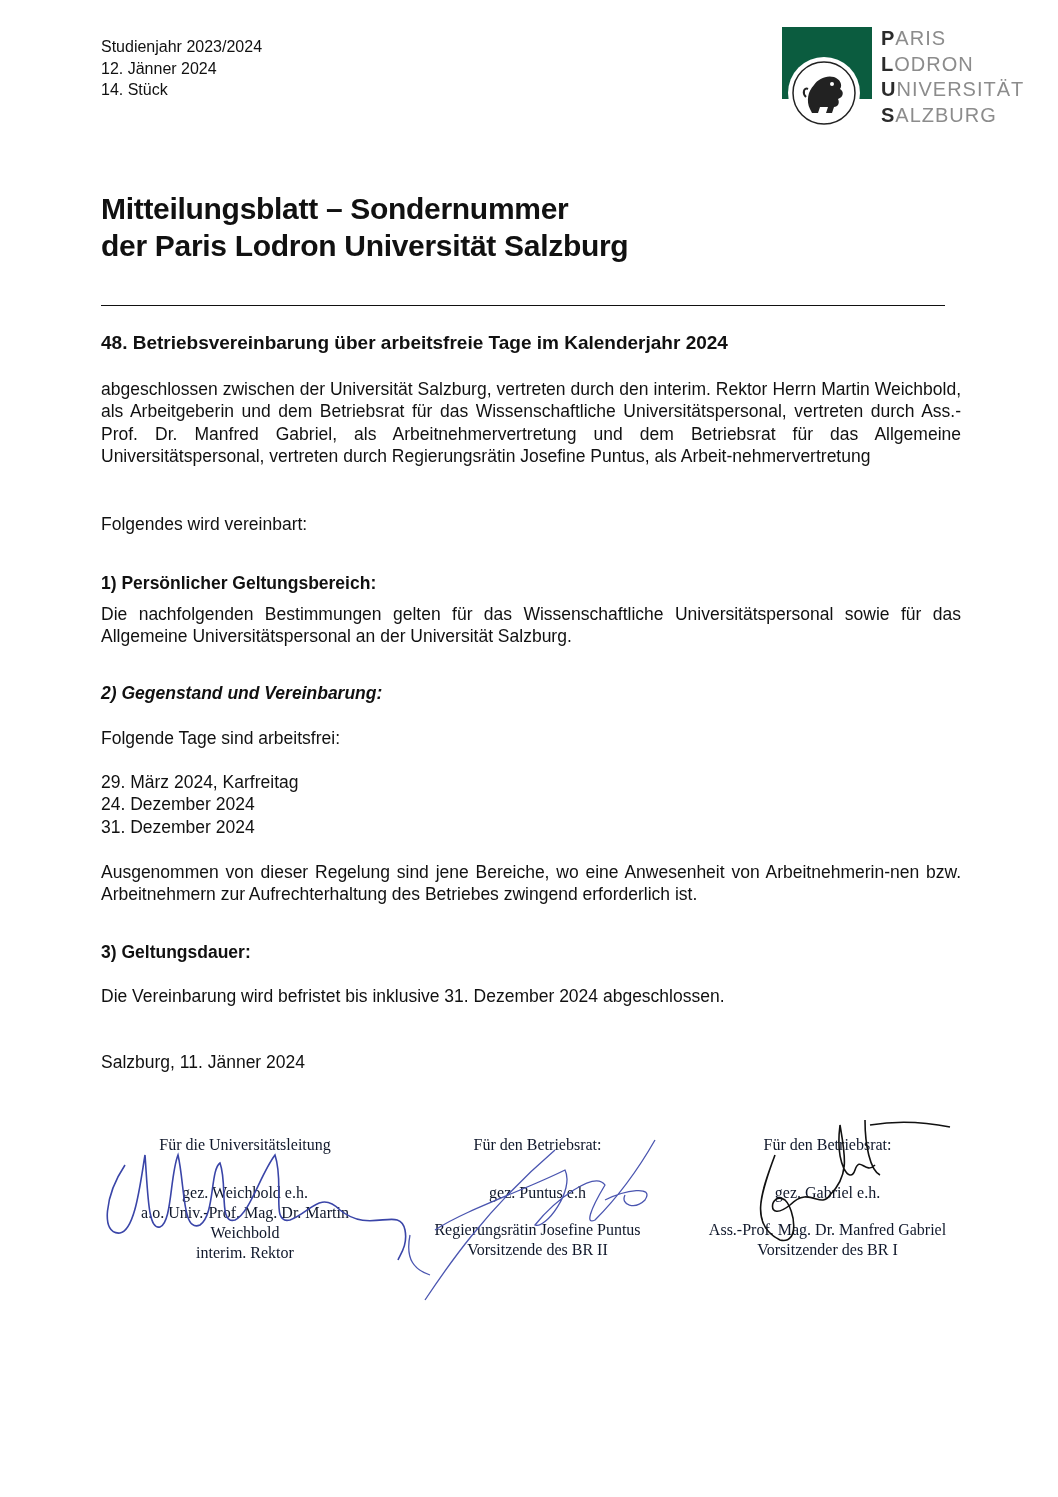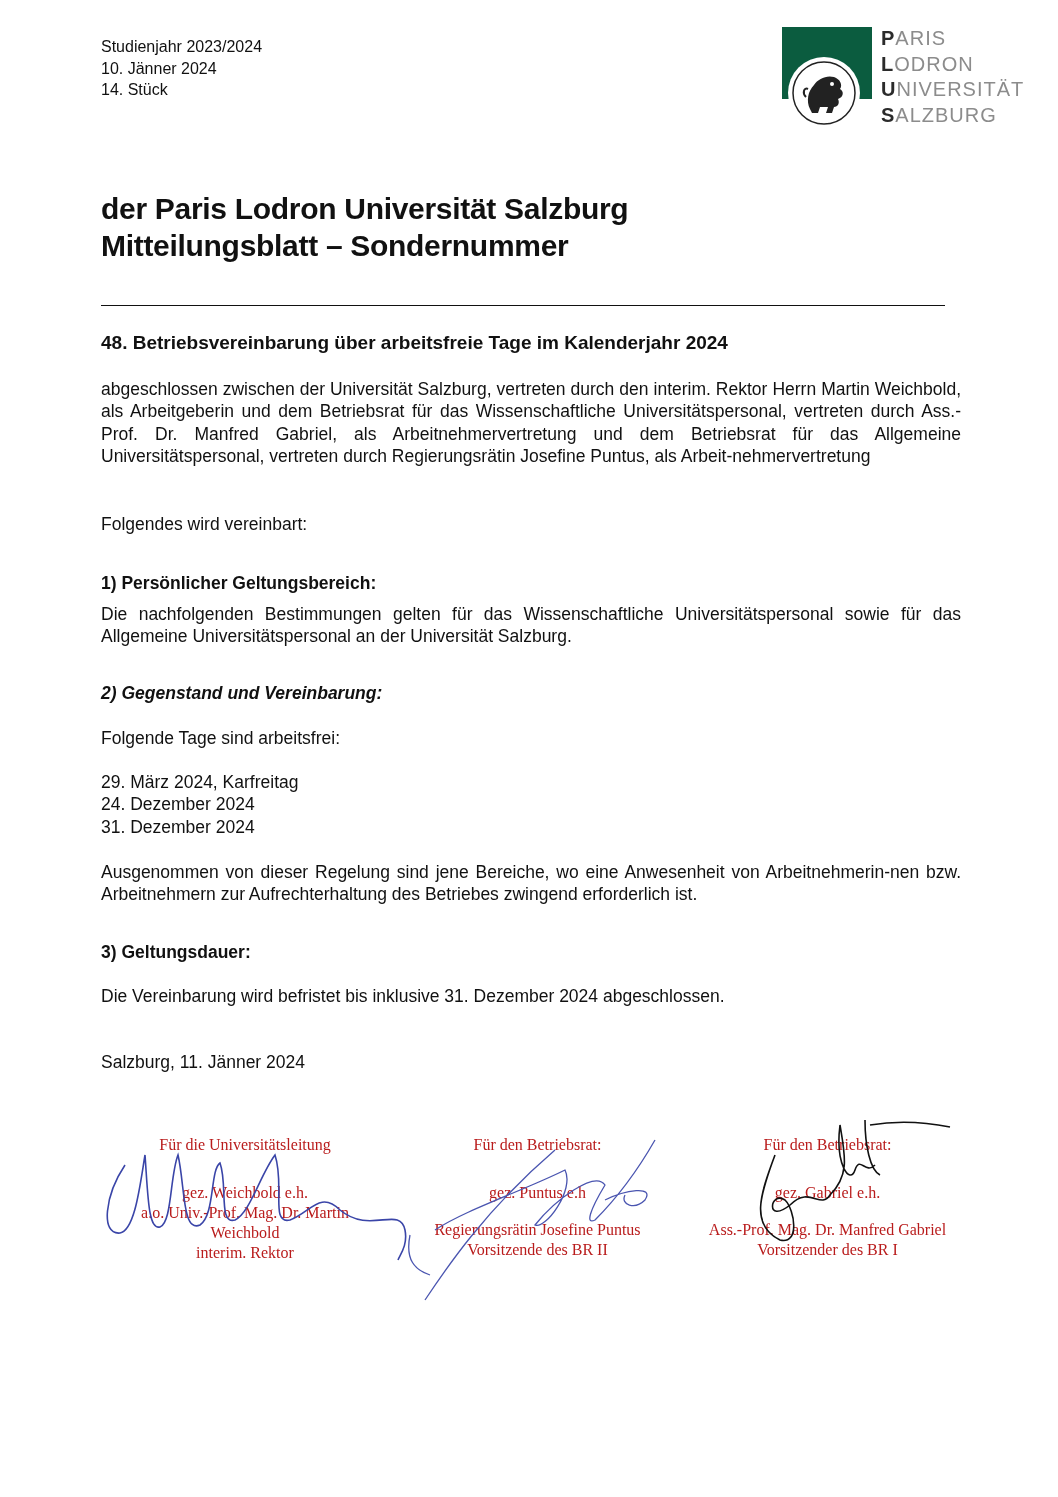--- a/index.html
+++ b/index.html
@@ -18,30 +18,30 @@
 
   h1.title { left: 101px; top: 190px; margin: 0; font-size: 30px; line-height: 37px; font-weight: bold;
              letter-spacing: -0.3px; }
   .rule { left: 101px; top: 305px; width: 844px; height: 0; border-top: 1.6px solid #111; }
   h2.sub { left: 101px; top: 331px; margin: 0; font-size: 19px; font-weight: bold; line-height: 24px; }
 
   .p { left: 101px; font-size: 17.5px; line-height: 22.3px; width: 860px; }
   .p.justify { text-align: justify; text-align-last: left; }
   .h3 { left: 101px; font-size: 17.5px; font-weight: bold; line-height: 22px; }
 
-  .sig { font-family: "Liberation Serif", serif; font-size: 16px; line-height: 20px; color: #b91c1c; text-align: center; }
+  .sig { font-family: "Liberation Serif", serif; font-size: 16px; line-height: 20px; color: #0f172a; text-align: center; }
   .sig div { white-space: nowrap; }
   svg.scribble { position: absolute; overflow: visible; }
 </style>
 </head>
 <body>
 
 <div class="abs meta">
   <div>Studienjahr 2023/2024</div>
-  <div>10. Jänner 2024</div>
+  <div>12. Jänner 2024</div>
   <div>14. Stück</div>
 </div>
 
 <div class="abs logo">
   <div class="logo-green"></div>
   <svg class="logo-circle" viewBox="0 0 72 72">
     <circle cx="36" cy="36" r="36" fill="#ffffff"></circle>
     <circle cx="36" cy="36" r="31" fill="none" stroke="#222" stroke-width="1.5"></circle>
     <path d="M22 52 C18 44 20 34 26 28 C30 22 38 18 46 20 C52 22 55 28 52 32 C56 34 56 40 50 42 C52 46 50 50 46 50 L44 56 L38 56 L40 50 L32 50 L30 56 L24 56 Z" fill="#222"></path>
     <circle cx="44" cy="27" r="2" fill="#fff"></circle>
@@ -49,22 +49,22 @@
   </svg>
   <div class="logo-text">
     <div><span class="cap">P</span><span>ARIS</span></div>
     <div><span class="cap">L</span><span>ODRON</span></div>
     <div><span class="cap">U</span><span>NIVERSITÄT</span></div>
     <div><span class="cap">S</span><span>ALZBURG</span></div>
   </div>
 </div>
 
 <h1 class="abs title">
+  <div>Mitteilungsblatt – Sondernummer</div>
   <div>der Paris Lodron Universität Salzburg</div>
-  <div>Mitteilungsblatt – Sondernummer</div>
 </h1>
 <div class="abs rule"></div>
 
 <h2 class="abs sub">48. Betriebsvereinbarung über arbeitsfreie Tage im Kalenderjahr 2024</h2>
 
 <div class="abs p justify" style="top:378px;">abgeschlossen zwischen der Universität Salzburg, vertreten durch den interim. Rektor Herrn Martin Weichbold, als Arbeitgeberin und dem Betriebsrat für das Wissenschaftliche Universitätspersonal, vertreten durch Ass.-Prof. Dr. Manfred Gabriel, als Arbeitnehmervertretung und dem Betriebsrat für das Allgemeine Universitätspersonal, vertreten durch Regierungsrätin Josefine Puntus, als Arbeit-nehmervertretung</div>
 
 <div class="abs p" style="top:513px;">Folgendes wird vereinbart:</div>
 
 <div class="abs h3" style="top:572px;">1) Persönlicher Geltungsbereich:</div>

